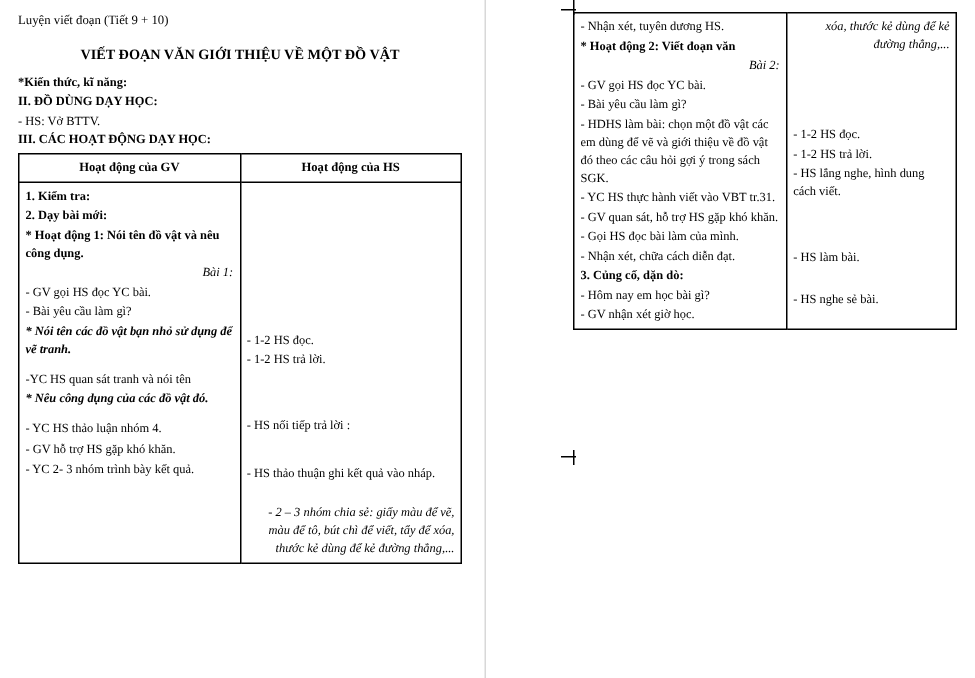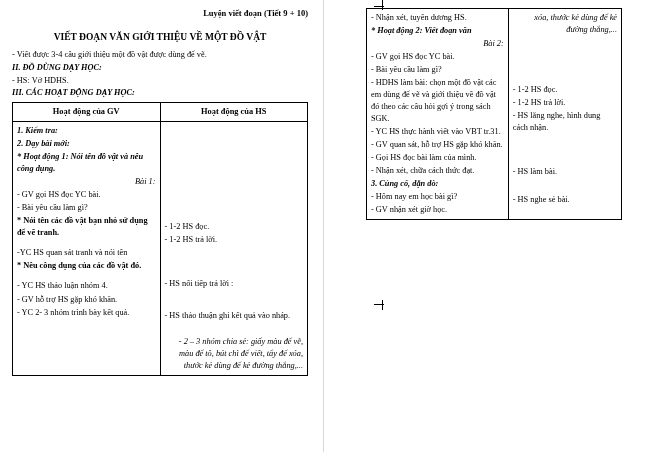--- a/index.html
+++ b/index.html
@@ -31,39 +31,39 @@
   .col-right {
     position: absolute;
     left: 330px;
     top: 0;
     width: 320px;
     height: 452px;
     padding: 6px 8px 0 8px;
     box-sizing: border-box;
   }
   .doc-title {
-    text-align: right;
-    font-weight: bold;
+    text-align: left;
+    font-weight: normal;
     font-size: 8.5px;
     margin: 2px 0 6px 0;
   }
   .doc-subtitle {
     text-align: center;
     font-weight: bold;
     font-size: 9.5px;
     margin: 14px 0 7px 0;
   }
   .line {
     font-size: 8.3px;
     line-height: 1.42;
     margin: 1px 0;
   }
-  .b { font-weight: bold; font-style: italic; }
+  .b { font-weight: bold; }
   .i { font-style: italic; text-align: right; }
-  .bi { font-weight: bold; }
+  .bi { font-weight: bold; font-style: italic; }
 
   table.tbl {
     border-collapse: collapse;
     width: 100%;
     margin-top: 3px;
     table-layout: fixed;
   }
   table.tbl td, table.tbl th {
     border: 1px solid #000000;
     vertical-align: top;
@@ -75,21 +75,21 @@
   table.tbl th {
     text-align: center;
     font-weight: bold;
     font-size: 8.4px;
     padding: 3px 18px;
   }
   .cell-line { margin: 1px 0; }
   .cell-gap { height: 6px; }
   .right-table {
     position: absolute;
-    left: 36px;
+    left: 52px;
     top: 8px;
     width: 256px;
     box-sizing: border-box;
     border-collapse: collapse;
     table-layout: fixed;
   }
   .right-table td {
     border: 1px solid #000000;
     vertical-align: top;
     padding: 2px 4px;
@@ -113,23 +113,23 @@
 <body>
 
 <div class="page">
 
   <div class="divider"></div>
 
   <div class="col-left">
     <div class="doc-title">Luyện viết đoạn (Tiết 9 + 10)</div>
     <div class="doc-subtitle">VIẾT ĐOẠN VĂN GIỚI THIỆU VỀ MỘT ĐỒ VẬT</div>
 
-    <div class="line">- Viết được 3-4 câu giới thiệu một đồ vật được dùng để vẽ.</div>
+    <div class="line b">*Kiến thức, kĩ năng:</div>
     <div class="line b">II. ĐỒ DÙNG DẠY HỌC:</div>
-    <div class="line">- HS: Vở HDHS.</div>
+    <div class="line">- HS: Vở BTTV.</div>
     <div class="line b">III. CÁC HOẠT ĐỘNG DẠY HỌC:</div>
 
     <table class="tbl">
       <tbody>
           <tr>
         <th>Hoạt động của GV</th>
         <th>Hoạt động của HS</th>
       </tr>
       <tr>
         <td>
@@ -176,31 +176,31 @@
         <td style="width:56%">
           <div class="cell-line">- Nhận xét, tuyên dương HS.</div>
           <div class="cell-line b">* Hoạt động 2: Viết đoạn văn</div>
           <div class="cell-line i">Bài 2:</div>
           <div class="cell-line">- GV gọi HS đọc YC bài.</div>
           <div class="cell-line">- Bài yêu cầu làm gì?</div>
           <div class="cell-line">- HDHS làm bài: chọn một đồ vật các em dùng để vẽ và giới thiệu về đồ vật đó theo các câu hỏi gợi ý trong sách SGK.</div>
           <div class="cell-line">- YC HS thực hành viết vào VBT tr.31.</div>
           <div class="cell-line">- GV quan sát, hỗ trợ HS gặp khó khăn.</div>
           <div class="cell-line">- Gọi HS đọc bài làm của mình.</div>
-          <div class="cell-line">- Nhận xét, chữa cách thức đạt.</div>
+          <div class="cell-line">- Nhận xét, chữa cách diễn đạt.</div>
           <div class="cell-line b">3. Củng cố, dặn dò:</div>
           <div class="cell-line">- Hôm nay em học bài gì?</div>
           <div class="cell-line">- GV nhận xét giờ học.</div>
         </td>
         <td style="width:44%">
           <div class="cell-line i">xóa, thước kẻ dùng để kẻ đường thẳng,...</div>
           <div style="height:46px"></div>
           <div class="cell-line">- 1-2 HS đọc.</div>
           <div class="cell-line">- 1-2 HS trả lời.</div>
-          <div class="cell-line">- HS lắng nghe, hình dung cách nhận.</div>
+          <div class="cell-line">- HS lắng nghe, hình dung cách viết.</div>
           <div style="height:30px"></div>
           <div class="cell-line">- HS làm bài.</div>
           <div style="height:14px"></div>
           <div class="cell-line">- HS nghe sẻ bài.</div>
         </td>
       </tr>
     </tbody>
       </table>
   </div>
 

